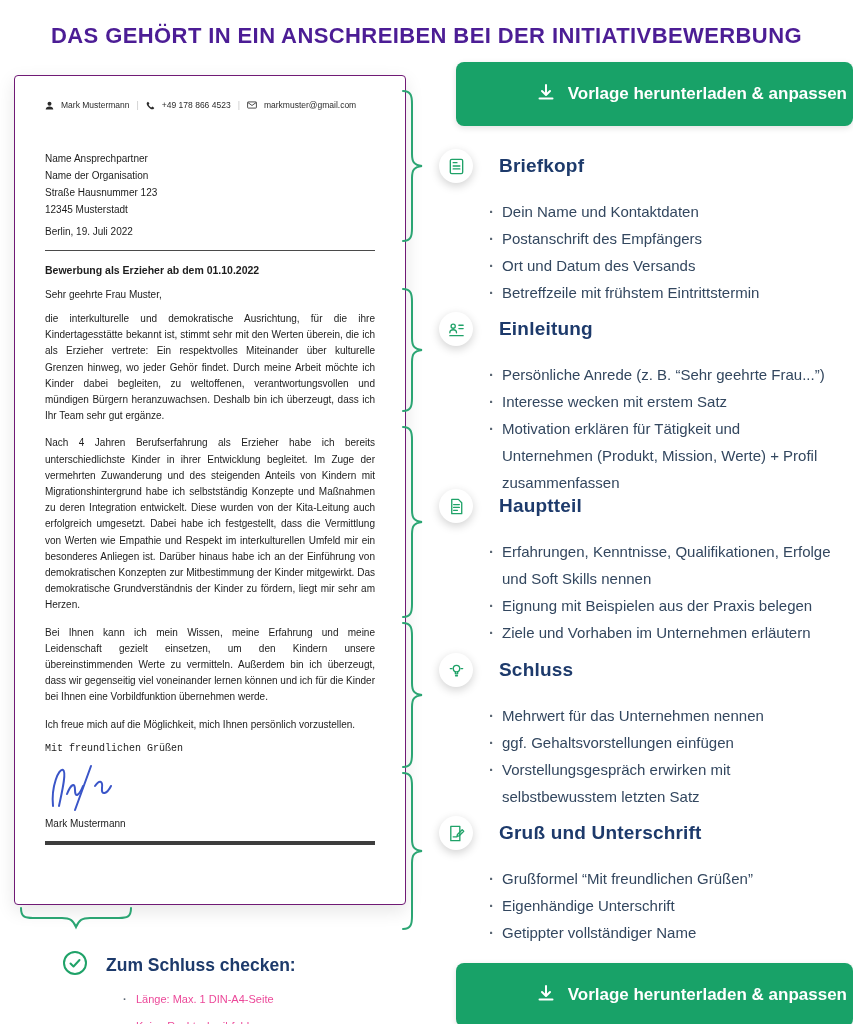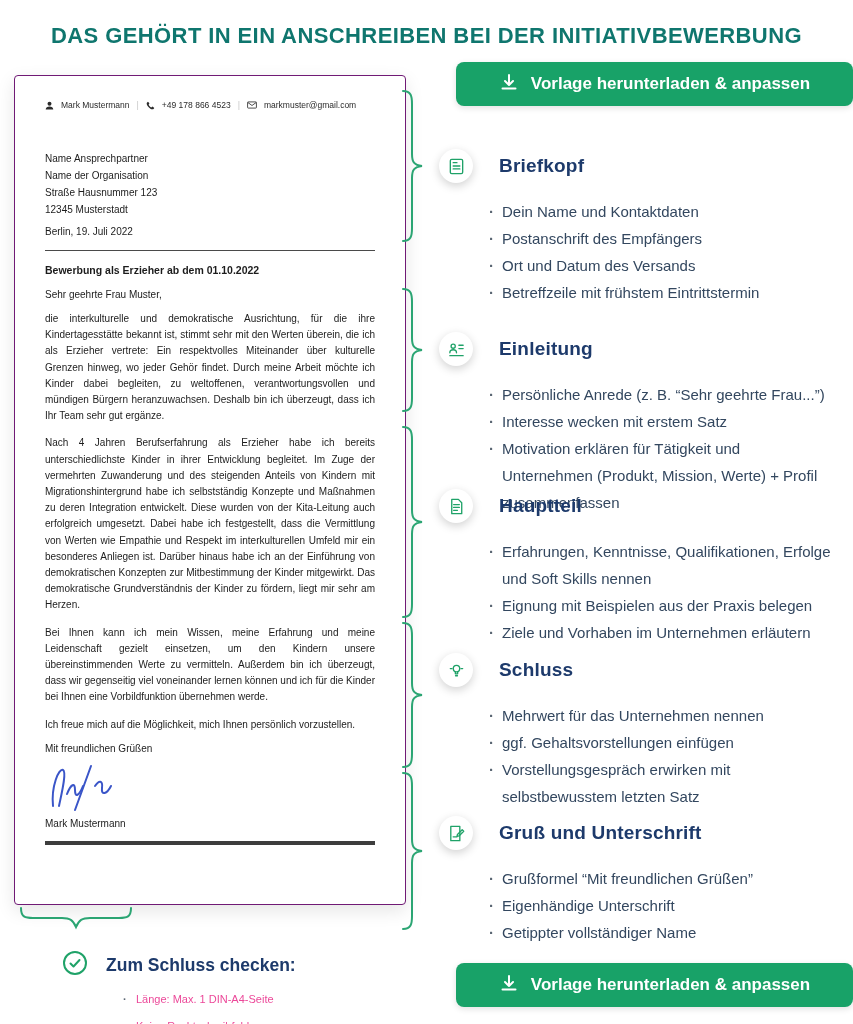--- a/index.html
+++ b/index.html
@@ -3,50 +3,50 @@
 <meta charset="utf-8">
 <style>
   html,body{margin:0;padding:0;}
   body{
     width:853px;height:1024px;position:relative;background:#ffffff;
     font-family:"Liberation Sans", sans-serif;overflow:hidden;
   }
   
   .main-title{
     position:absolute;top:8px;left:0;width:853px;text-align:center;
-    font-size:22px;font-weight:800;color:#0f766e;letter-spacing:.4px;
+    font-size:22px;font-weight:800;color:#4c1d95;letter-spacing:.4px;
   }
   
   .letter-card{
     position:absolute;left:14px;top:75px;width:392px;height:830px;
     background:#fff;border:1px solid #701a75;border-radius:4px;
     box-shadow:0 6px 18px rgba(0,0,0,.10);
     padding:24px 30px;box-sizing:border-box;color:#1c1c1c;
   }
   .letter-contact{display:flex;align-items:center;gap:7px;font-size:8.5px;color:#2b2b2b;white-space:nowrap;}
   .letter-contact .sep{color:#c9c9c9;font-size:9px;}
   .letter-contact .ci{display:inline-flex;align-items:center;}
   .recipient{margin-top:40px;font-size:10px;line-height:17px;}
   .letter-date{margin-top:8px;text-align:left;font-size:10px;}
   .letter-hr{margin-top:13px;border:none;border-top:1.5px solid #4a4a4a;}
   .letter-subject{margin-top:13px;font-size:10.5px;font-weight:bold;}
   .letter-greeting{margin-top:13px;font-size:10px;}
   .letter-p{margin-top:11px;font-size:10px;line-height:16.2px;text-align:justify;hyphens:auto;}
-  .letter-closing{margin-top:8px;font-size:10px;}
+  .letter-closing{margin-top:8px;font-size:10px;font-family:Liberation Mono, monospace;}
   .signature-wrap{margin-top:4px;height:58px;}
   .signature-name{font-size:10px;margin-top:2px;}
   .letter-endbar{margin-top:12px;height:4px;background:#3d3d3d;width:100%;}
   
   .brace{position:absolute;left:401px;width:24px;}
   .brace svg, .hbrace svg{display:block;}
   .hbrace{position:absolute;left:20px;top:906px;width:112px;height:26px;}
   
   .dl-button{
-    position:absolute;left:456px;width:397px;height:44px;background:#18a268;
-    border:none;border-radius:8px;display:flex;align-items:center;justify-content:center;
+    position:absolute;left:456px;width:397px;height:64px;background:#18a268;
+    border:none;border-radius:8px;display:flex;align-items:center;justify-content:flex-end;
     gap:12px;color:#fff;font-size:17px;font-weight:700;cursor:pointer;
     font-family:"Liberation Sans", sans-serif;box-shadow:0 2px 6px rgba(0,0,0,.12);
   }
   .dl-button.top{top:62px;}
   .dl-button.bottom{top:963px;}
   
   .section{position:absolute;left:439px;width:406px;}
   .section-head{display:flex;align-items:center;gap:14px;}
   .icon-circle{
     width:34px;height:34px;border-radius:50%;background:#fff;flex:0 0 34px;
@@ -192,21 +192,21 @@
     <h3>Briefkopf</h3>
   </div>
   <ul>
     <li>Dein Name und Kontaktdaten</li>
     <li>Postanschrift des Empfängers</li>
     <li>Ort und Datum des Versands</li>
     <li>Betreffzeile mit frühstem Eintrittstermin</li>
   </ul>
 </section>
 
-<section class="section" style="top:326px;">
+<section class="section" style="top:306px;">
   <div class="section-head">
     <div class="icon-circle">
       <svg width="19" height="19" viewBox="0 0 20 20" fill="none" stroke="#1fa268" stroke-width="1.4" stroke-linecap="round" stroke-linejoin="round">
         <circle cx="6.5" cy="6.5" r="2.2"></circle>
           <path d="M3 13.5c0-2 1.6-3.2 3.5-3.2s3.5 1.2 3.5 3.2"></path>
           <path d="M12.5 5.5h4.5 M12.5 9h4.5 M3 16.5h14"></path>
       </svg>
     </div>
     <h3>Einleitung</h3>
   </div>

